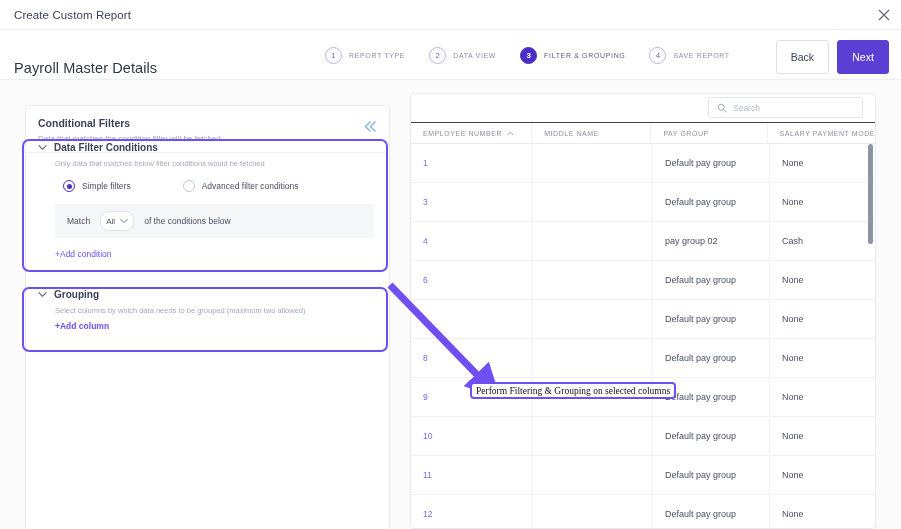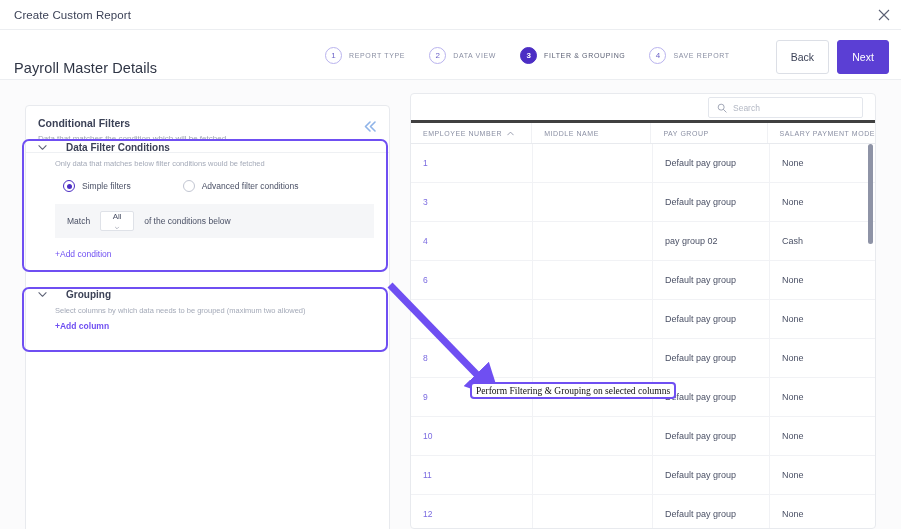--- a/index.html
+++ b/index.html
@@ -77,21 +77,21 @@
   .hl-box {
     position: absolute; border: 2.5px solid #6f4ff2; border-radius: 7px;
   }
   #dfc-box { left: 22px; top: 139px; width: 366px; height: 133px; }
   #grp-box { left: 22px; top: 287px; width: 366px; height: 65px; }
 
   .section { position: absolute; }
   #dfc-section { left: 38px; top: 142px; width: 336px; }
   #grp-section { left: 38px; top: 289px; width: 336px; }
 
-  .sec-head { display: flex; align-items: center; gap: 19px; text-align: right; }
+  .sec-head { display: flex; align-items: center; gap: 7px; text-align: right; }
   .chev-down { width: 9px; height: 9px; flex: none; }
   .sec-title { font-size: 10px; font-weight: bold; color: #3c4257; }
   .sec-sub { font-size: 7.5px; color: #a4aab8; margin: 6px 0 0 17px; }
 
   .radio-row { display: flex; align-items: center; gap: 12px; margin: 12px 0 0 17px; padding-left: 8px; }
   .radio-item { display: flex; align-items: center; gap: 7px; cursor: pointer; }
   .radio {
     width: 12px; height: 12px; border-radius: 50%; border: 1.3px solid #c2c6d2;
     background: #fff; flex: none; position: relative;
   }
@@ -103,37 +103,37 @@
   .radio-label { font-size: 8.5px; color: #4a5065; white-space: nowrap; }
   .radio-item.alt { margin-left: 40px; }
 
   .match-bar {
     margin: 12px 0 0 17px; height: 34px; background: #f5f6f8;
     display: flex; align-items: center; gap: 10px; padding: 0 12px;
   }
   .match-label { font-size: 8.5px; color: #4a5065; }
   .match-select {
     height: 20px; min-width: 34px; padding: 0 5px; background: #fff;
-    border: 1px solid #dfe2e8; border-radius: 2px;
-    display: flex; align-items: center; gap: 5px; cursor: pointer; flex-direction: column;
+    border: 1px solid #dfe2e8; border-radius: 8px;
+    display: flex; align-items: center; gap: 5px; cursor: pointer;
   }
   .match-select span { font-size: 8px; color: #4a5065; }
   .add-link {
     margin: 11px 0 0 17px; font-size: 8.5px; color: #6f4ff2; cursor: pointer;
     display: inline-block;
   }
   #grp-section .add-link { margin-top: 0; font-weight: bold; }
 
   
   .right-card {
     position: absolute; left: 410px; top: 93px; width: 466px; height: 436px;
     background: #fff; border: 1px solid #e8eaee; border-radius: 4px;
     overflow: hidden;
   }
-  .search-bar { height: 29px; position: relative; border-bottom: 3px solid #404040; }
+  .search-bar { height: 29px; position: relative; border-bottom: 1px solid #404040; }
   .search-box {
     position: absolute; right: 12px; top: 3px; width: 155px; height: 21px;
     border: 1px solid #e3e6ec; border-radius: 2px; background: #fff;
     display: flex; align-items: center; gap: 6px; padding: 0 8px; cursor: text;
   }
   .search-placeholder { font-size: 8.5px; color: #b3b8c4; }
 
   .thead { display: flex; height: 21px; border-bottom: 1px solid #e8eaee; background: #fff; }
   .th {
     font-size: 7px; letter-spacing: .55px; color: #8a8fa3; text-transform: uppercase;
@@ -209,21 +209,21 @@
 
     <div class="btn-group">
       <div class="btn btn-back">Back</div>
       <div class="btn btn-next">Next</div>
     </div>
   </div>
 
   <div class="left-card">
     <div class="cf-header">
       <div class="cf-title">Conditional Filters</div>
-      <div class="cf-sub">Data that matches the condition which will be fetched</div>
+      <div class="cf-sub">Data that matches the condition filter will be fetched</div>
       <div class="collapse-icon">
         <svg width="13" height="11" viewBox="0 0 13 11">
           <path d="M6 1 L1.5 5.5 L6 10" stroke="#8fb4e8" stroke-width="1.6" fill="none" stroke-linecap="round" stroke-linejoin="round"></path>
           <path d="M11 1 L6.5 5.5 L11 10" stroke="#8fb4e8" stroke-width="1.6" fill="none" stroke-linecap="round" stroke-linejoin="round"></path>
         </svg>
       </div>
     </div>
   </div>
 
   <div class="hl-box" id="dfc-box"></div>

